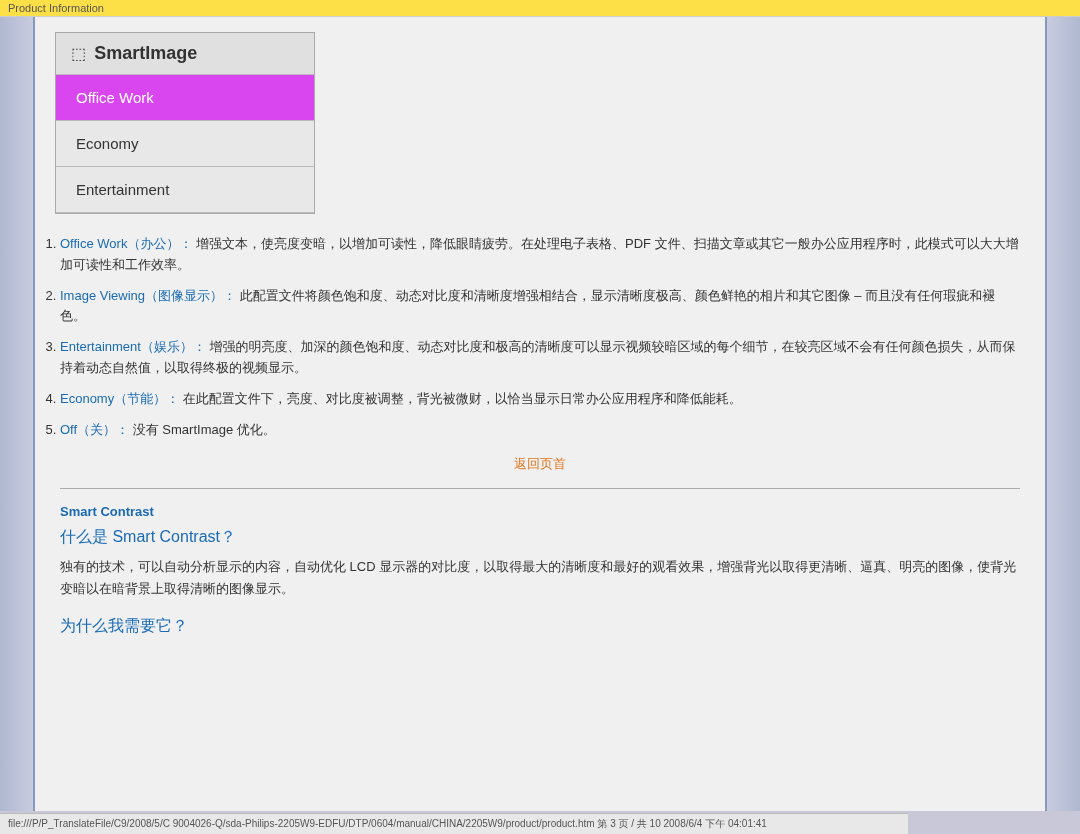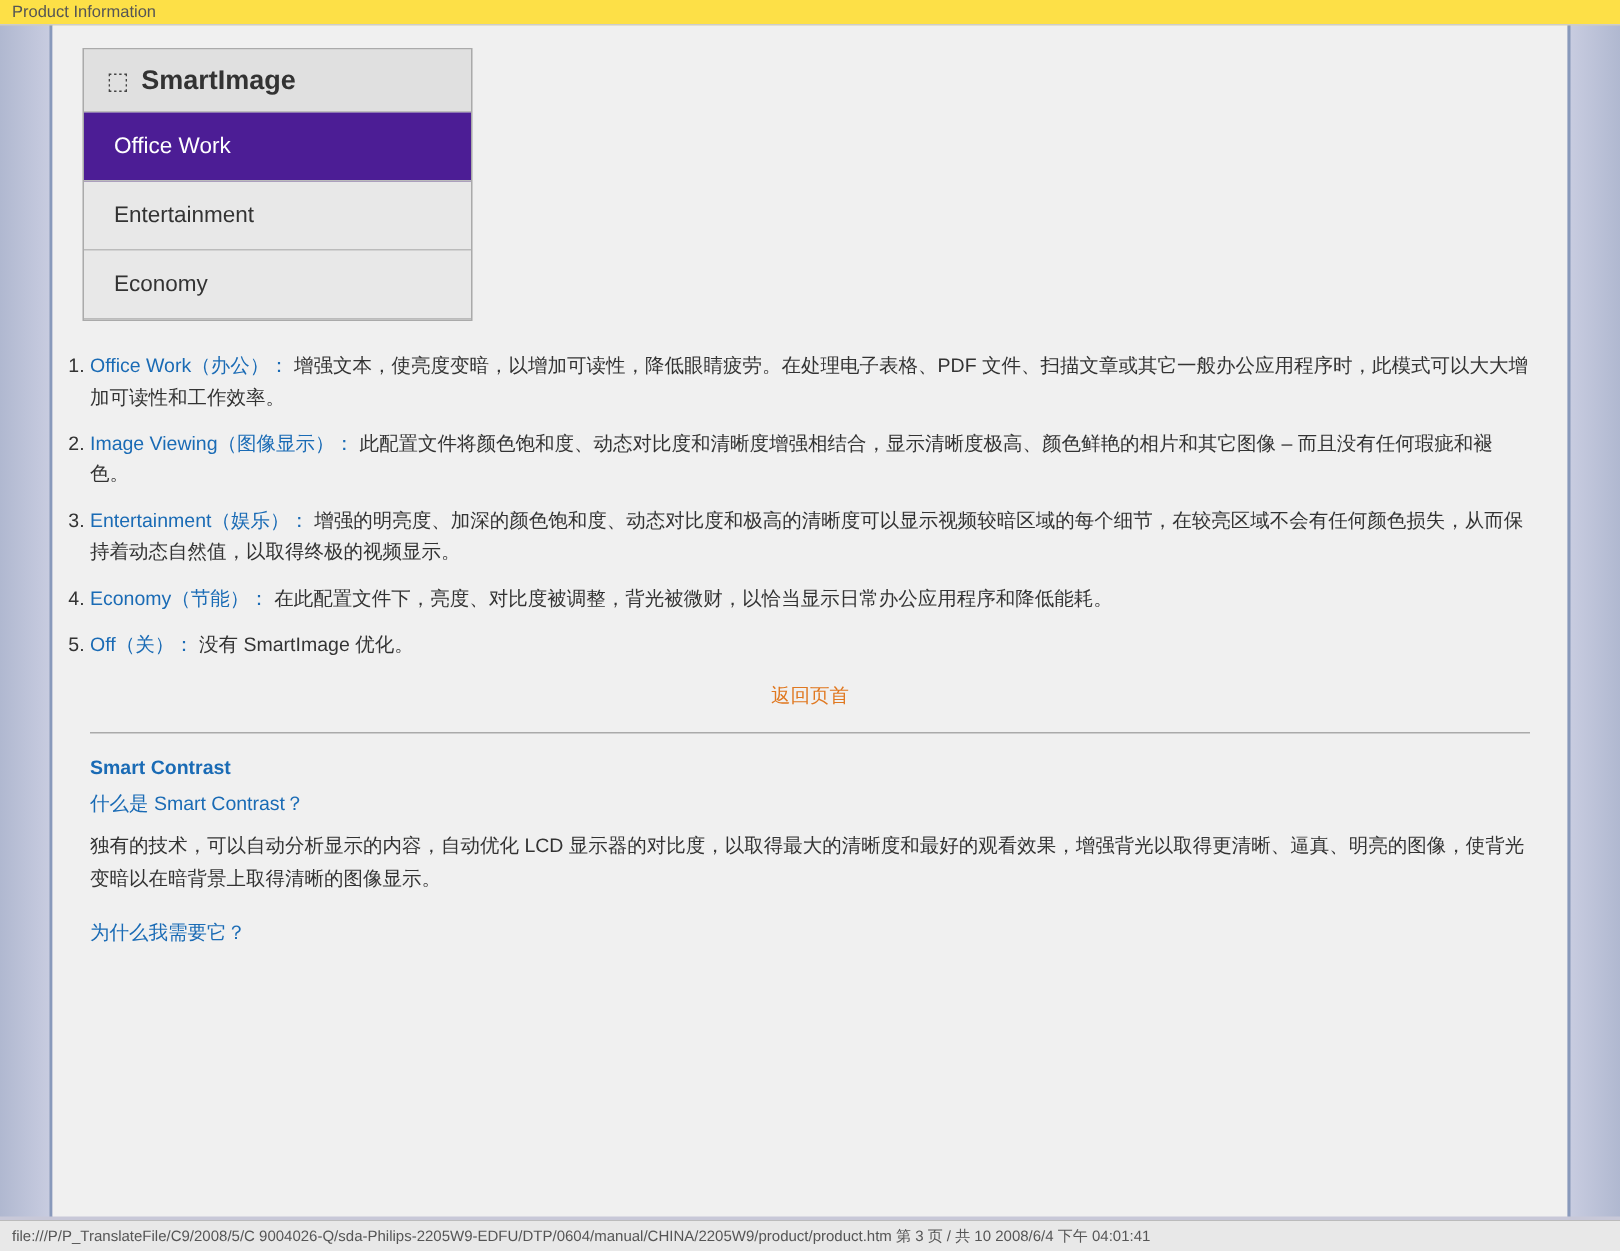--- a/index.html
+++ b/index.html
@@ -82,21 +82,21 @@
 
     .menu-item {
       padding: 14px 20px;
       font-size: 15px;
       color: #333;
       border-bottom: 1px solid #bbb;
       cursor: pointer;
     }
 
     .menu-item.active {
-      background-color: #4c1d95;
+      background-color: #d946ef;
       color: white;
     }
 
     
     .description-section {
       margin-top: 15px;
       padding: 0 5px;
     }
 
     .desc-item {
@@ -121,37 +121,37 @@
 
     .section-title {
       color: #1a6bb5;
       font-size: 13px;
       font-weight: bold;
       margin-bottom: 8px;
     }
 
     .section-subtitle {
       color: #1a6bb5;
-      font-size: 13px;
+      font-size: 16px;
       font-weight: normal;
       margin-bottom: 8px;
     }
 
     .body-text {
       font-size: 13px;
       line-height: 1.7;
       color: #333;
       margin-bottom: 15px;
     }
 
     
     .bottom-bar {
       position: fixed;
       bottom: 0;
-      width: 1080px;
+      width: 908px;
       background-color: #e8e8e8;
       border-top: 1px solid #bbb;
       padding: 3px 8px;
       font-size: 10px;
       color: #555;
     }
   </style>
 </head>
 <body>
 
@@ -168,24 +168,24 @@
     <div class="smart-image-box">
       <div class="smart-image-header">
         <span class="smart-image-icon">⬚</span>
         <span class="smart-image-title">SmartImage</span>
       </div>
 
       <div class="menu-item active">
         <span>Office Work</span>
       </div>
       <div class="menu-item">
+        <span>Economy</span>
+      </div>
+      <div class="menu-item">
         <span>Entertainment</span>
-      </div>
-      <div class="menu-item">
-        <span>Economy</span>
       </div>
     </div>
 
     <div class="description-section">
       <ol>
         <li class="desc-item">
           <a class="blue-link" href="#">
             <span>Office Work（办公）：</span>
           </a>
           <span>增强文本，使亮度变暗，以增加可读性，降低眼睛疲劳。在处理电子表格、PDF 文件、扫描文章或其它一般办公应用程序时，此模式可以大大增加可读性和工作效率。</span>

